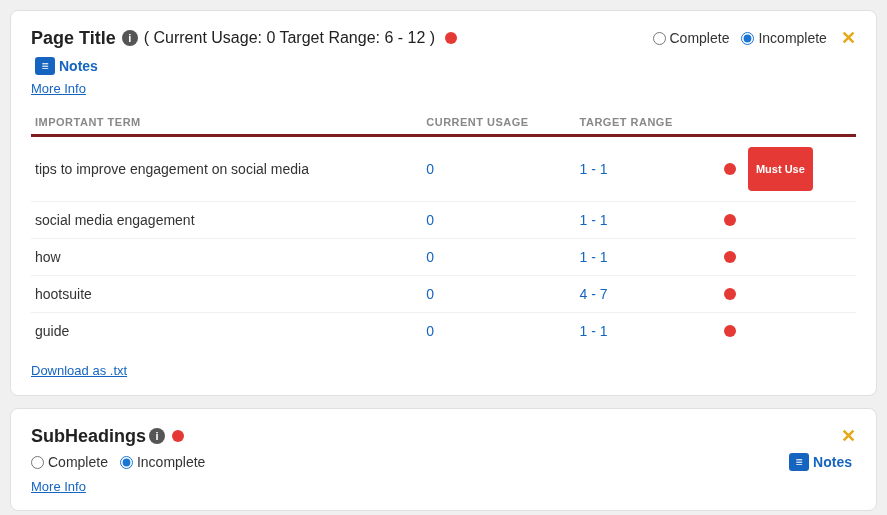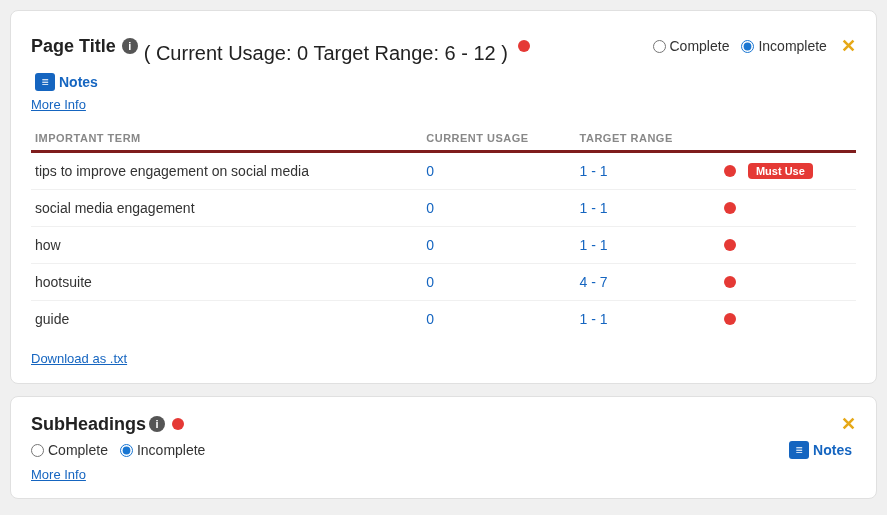--- a/index.html
+++ b/index.html
@@ -35,23 +35,22 @@
       width: 16px;
       height: 16px;
       background: #555;
       color: #fff;
       border-radius: 50%;
       font-size: 11px;
       font-weight: bold;
       cursor: pointer;
     }
     .usage-text {
-      font-size: 20px;
+      font-size: 16px;
       color: #222;
-      margin-top: 15px;
     }
     .red-dot {
       display: inline-block;
       width: 12px;
       height: 12px;
       background: #e53935;
       border-radius: 50%;
       margin: 0 4px;
     }
     .radio-group {
@@ -150,21 +149,21 @@
     .status-cell {
       display: flex;
       align-items: center;
       gap: 8px;
     }
     .must-use-badge {
       background: #e53935;
       color: #fff;
       font-size: 11px;
       font-weight: bold;
-      padding: 2px 8px;
+      padding: 16px 8px;
       border-radius: 4px;
     }
     .download-link {
       color: #1565c0;
       font-size: 13px;
       text-decoration: underline;
       cursor: pointer;
       display: inline-block;
       margin-top: 14px;
     }

